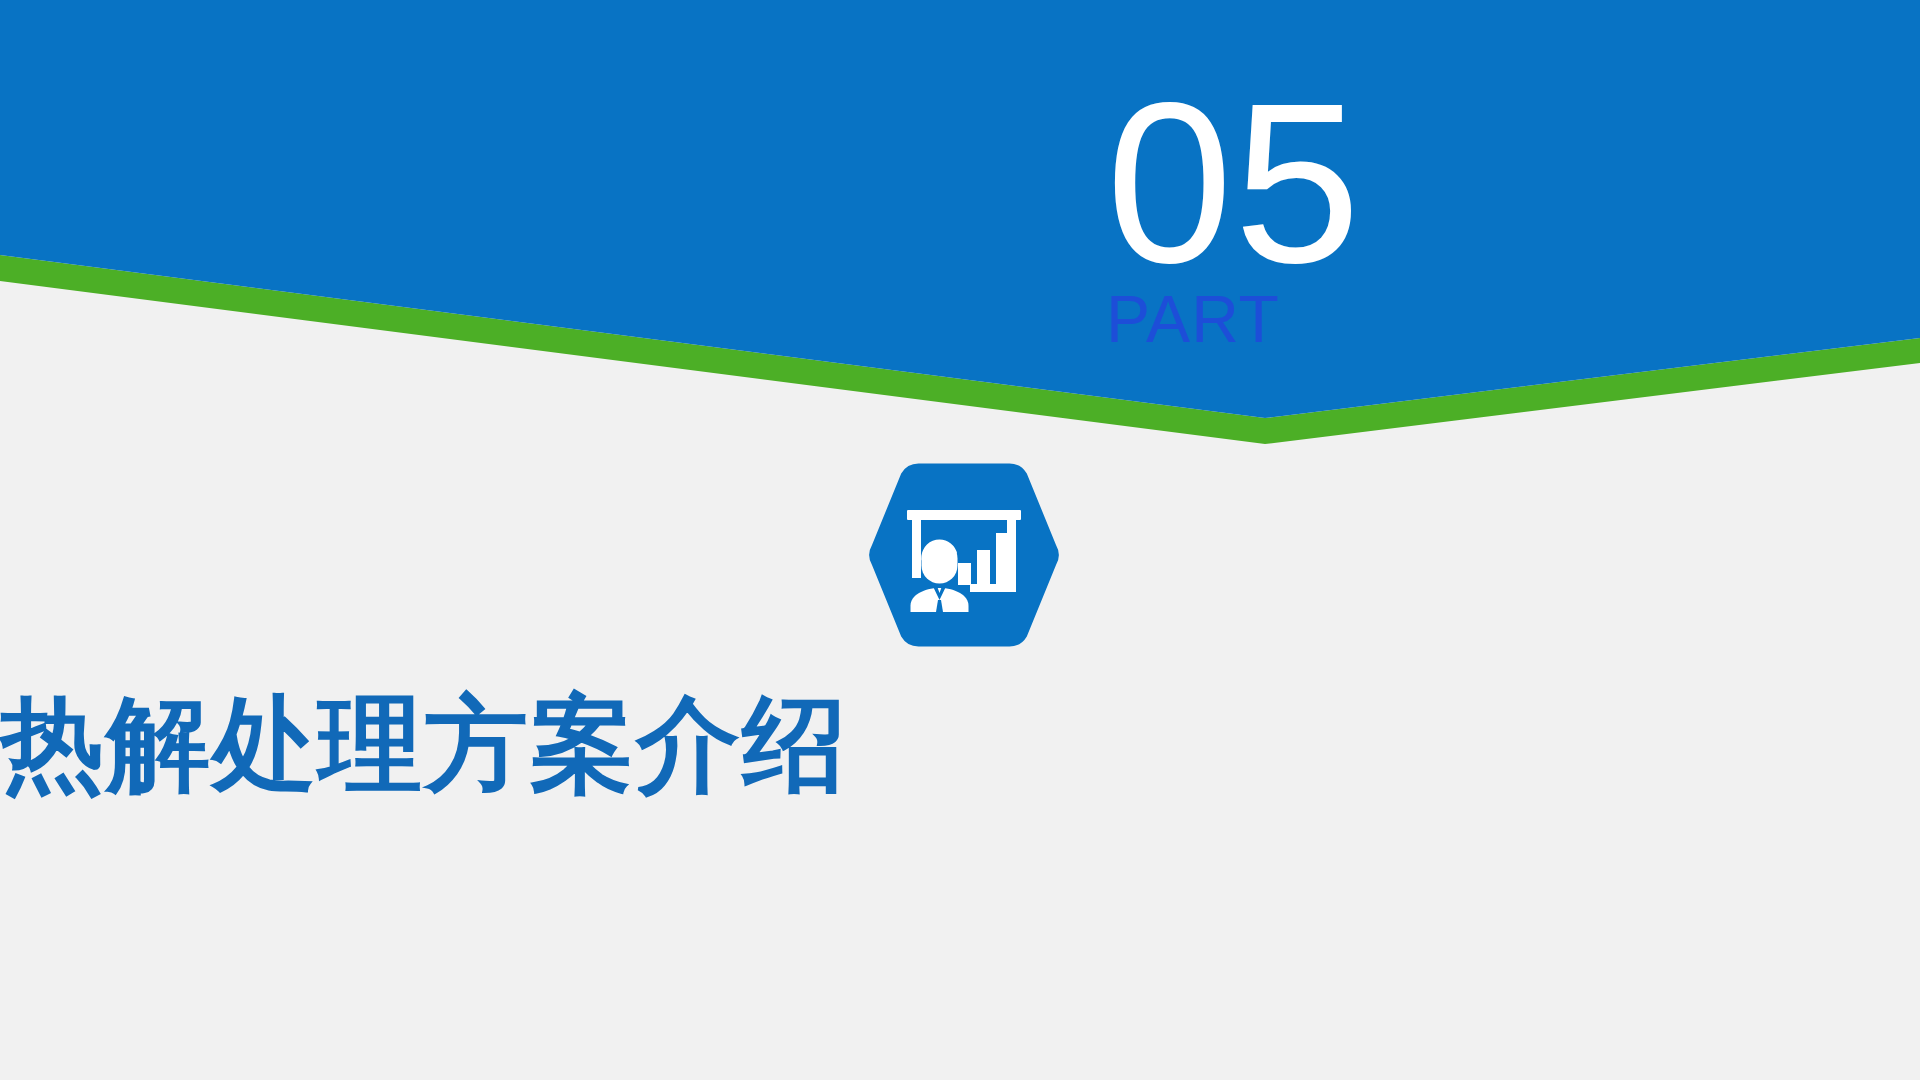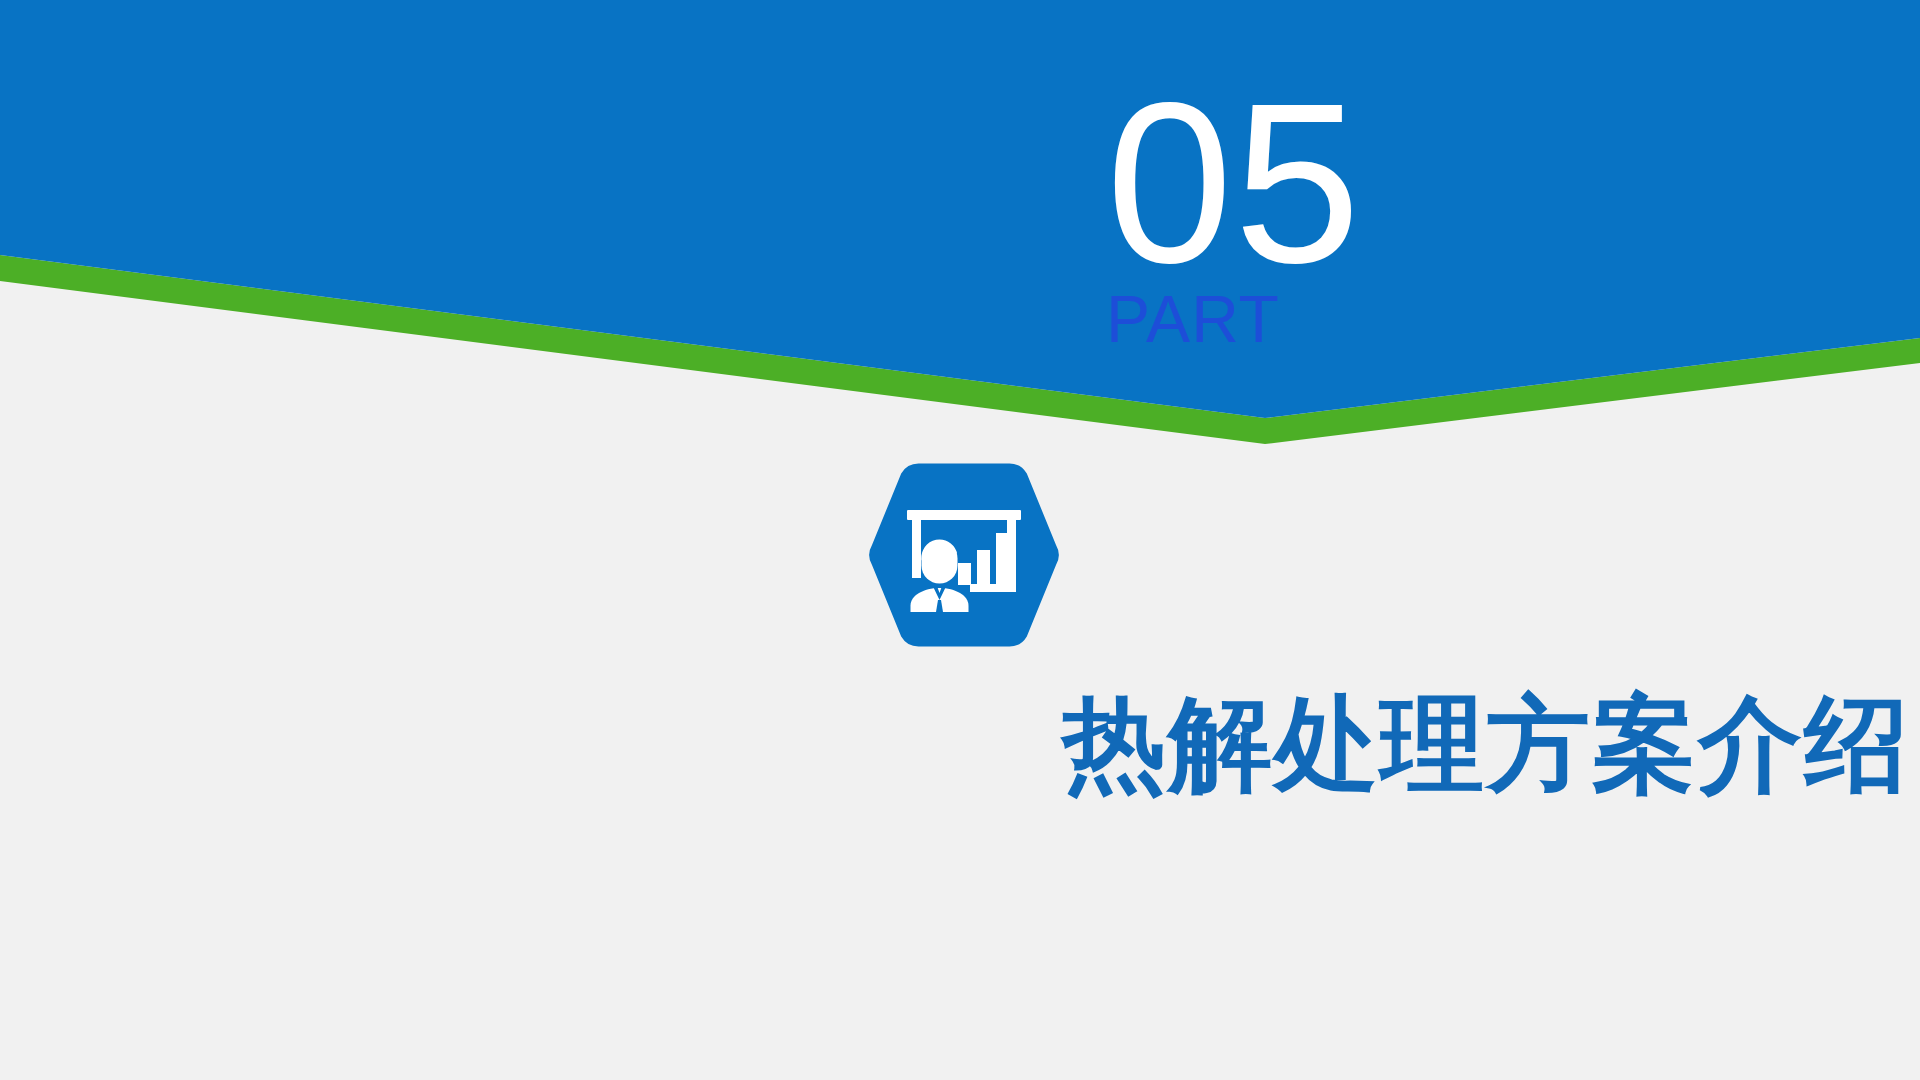--- a/index.html
+++ b/index.html
@@ -75,21 +75,21 @@
     width: 196px;
     height: 190px;
   }
 
   
   .section-title {
     position: absolute;
     left: 0;
     top: 686px;
     width: 1920px;
-    text-align: right;
+    text-align: left;
     font-family: "DejaVu Sans", "Liberation Sans", sans-serif;
     font-weight: 700;
     font-size: 104px;
     line-height: 1.12;
     letter-spacing: 2px;
     color: #1169b8;
     margin: 0;
     padding-right: 10px;
     box-sizing: border-box;
     white-space: nowrap;

